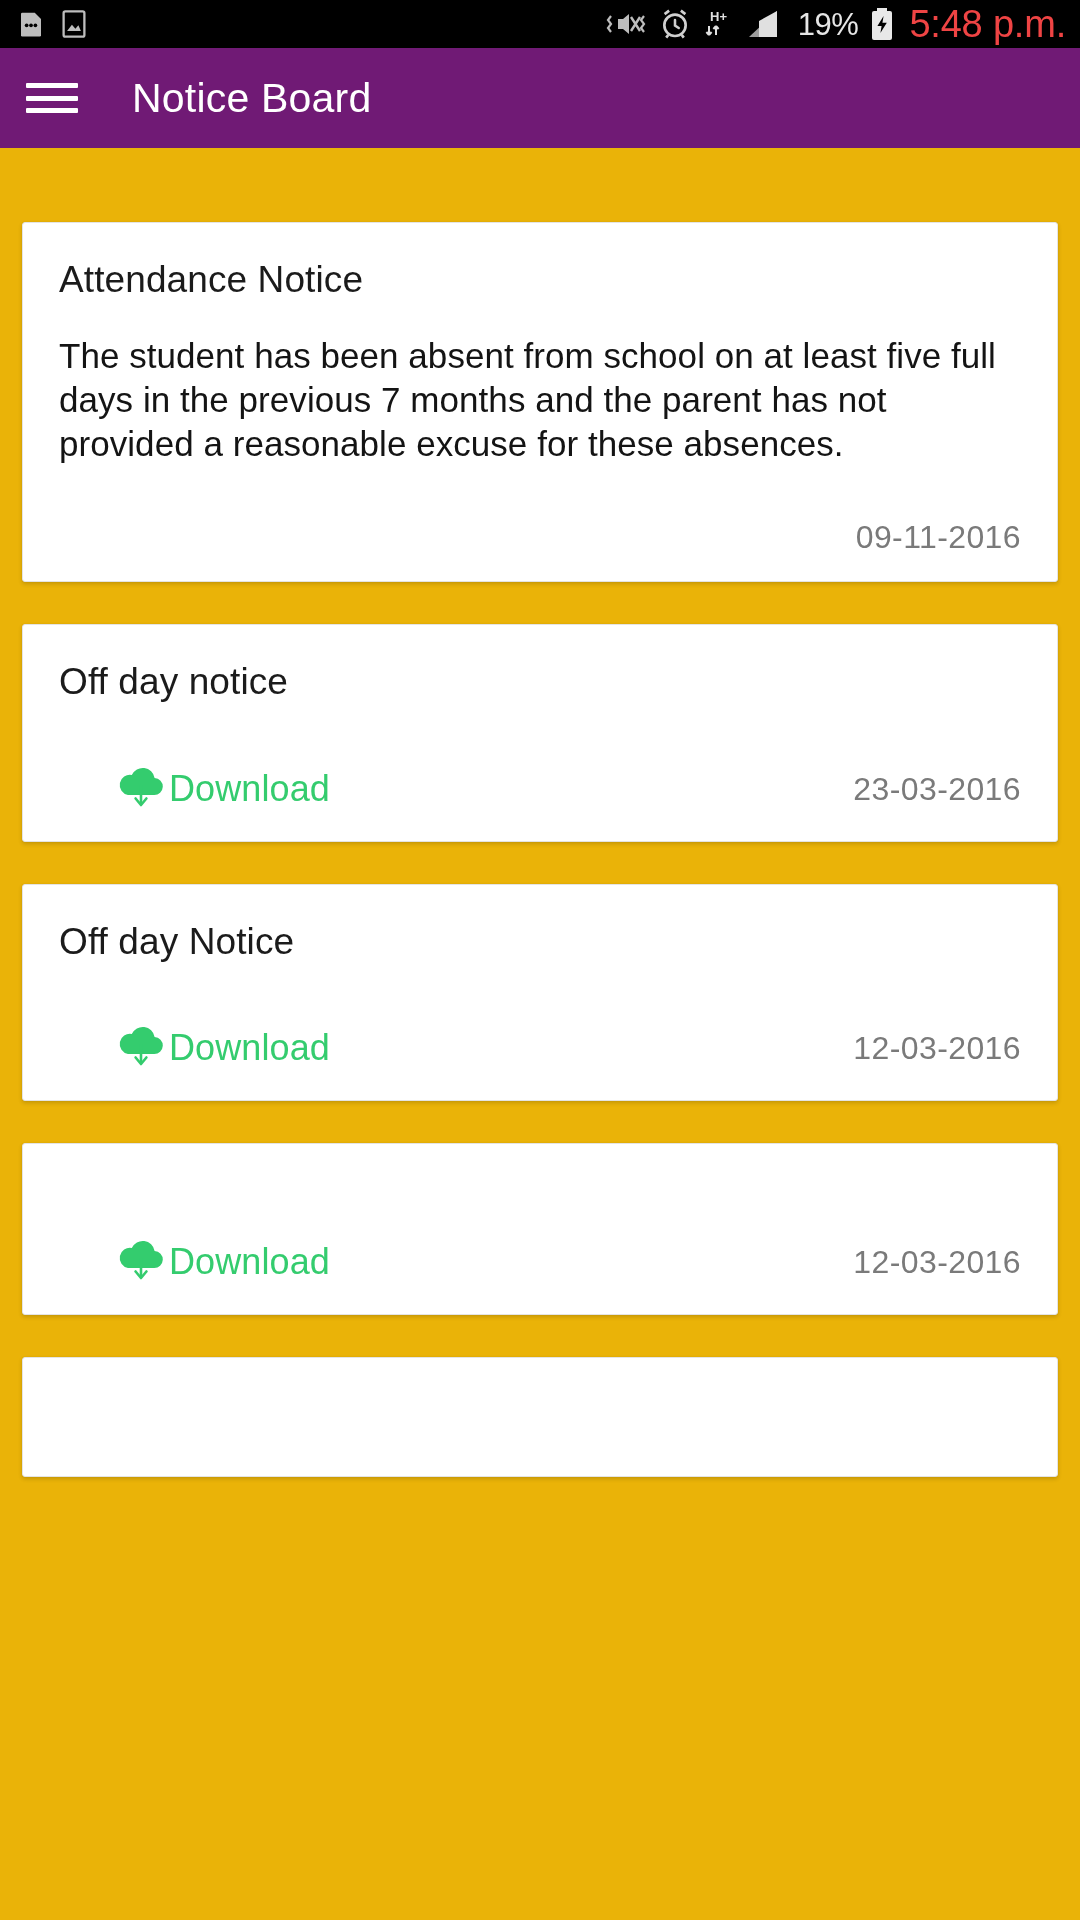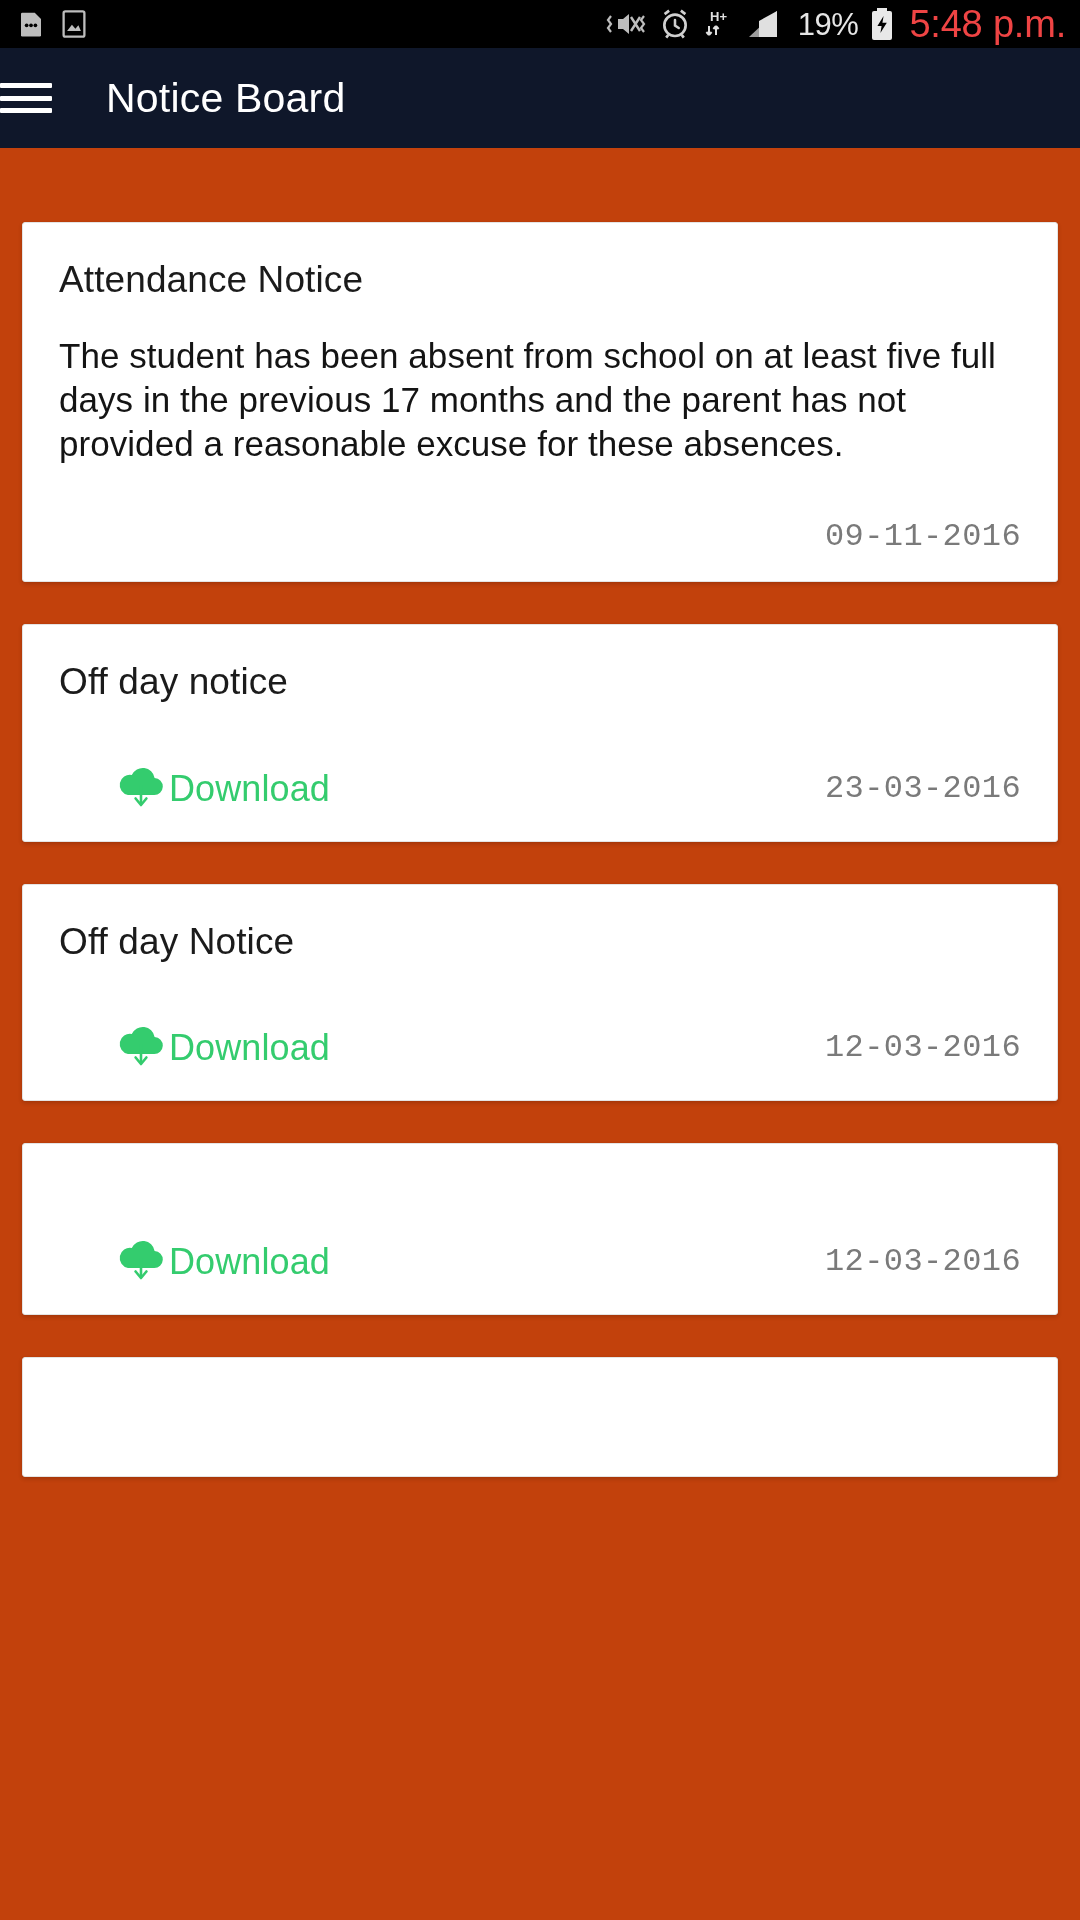--- a/index.html
+++ b/index.html
@@ -27,40 +27,41 @@
     padding-left:2px;
   }
   .sb-clock{
     font-size:38px; color:#ef4444; line-height:1;
     padding-left:3px; letter-spacing:-0.2px; white-space:nowrap;
   }
 
   
   .appbar{
     height:100px; width:100%;
-    background:#0f172a;
+    background:#701a75;
     display:flex; align-items:center;
+    padding-left:26px;
     box-shadow:0 1px 0 rgba(0,0,0,0.08);
   }
   .hamburger{
     width:52px; height:40px;
     display:flex; flex-direction:column; justify-content:space-between;
     padding:5px 0; cursor:pointer;
   }
   .hamburger span{ display:block; height:5px; width:52px; background:#ffffff; border-radius:1px; }
   .appbar-title{
     color:#ffffff; font-size:41px; font-weight:400;
     margin-left:54px; letter-spacing:0.2px; line-height:1;
   }
 
   
   .content{
     width:100%;
     height:calc(1920px - 148px);
-    background:#c2410c;
+    background:#eab308;
     padding:74px 22px 0 22px;
     overflow:hidden;
   }
   .card{
     background:#ffffff;
     border:1px solid #e4e4e4;
     border-radius:3px;
     box-shadow:0 2px 4px rgba(0,0,0,0.16), 0 0 1px rgba(0,0,0,0.10);
     padding:34px 36px 28px 36px;
     margin-bottom:42px;
@@ -68,21 +69,21 @@
   .card-title{
     font-size:37px; color:#1b1b1b; font-weight:400;
     line-height:1.22; letter-spacing:0.1px;
   }
   .card-body{
     font-size:35px; color:#141414; font-weight:400;
     line-height:1.25; margin-top:32px; letter-spacing:0.05px;
   }
   .card-date{
     font-size:32px; color:#7a7a7a; text-align:right;
-    line-height:1; letter-spacing:0.4px; white-space:nowrap;font-family:Liberation Mono, monospace;
+    line-height:1; letter-spacing:0.4px; white-space:nowrap;
   }
   .date-row-solo{ margin-top:56px; }
 
   .dl-row{
     display:flex; align-items:center; justify-content:space-between;
     margin-top:60px;
     gap:32px;
   }
   .dl-left{
     display:flex; align-items:center;
@@ -164,21 +165,21 @@
     <span></span>
     <span></span>
   </div>
   <div class="appbar-title">Notice Board</div>
 </div>
 
 <div class="content">
 
   <div class="card">
     <div class="card-title">Attendance Notice</div>
-    <div class="card-body">The student has been absent from school on at least five full days in the previous 17 months and the parent has not provided a reasonable excuse for these absences.</div>
+    <div class="card-body">The student has been absent from school on at least five full days in the previous 7 months and the parent has not provided a reasonable excuse for these absences.</div>
     <div class="card-date date-row-solo">09-11-2016</div>
   </div>
 
   <div class="card">
     <div class="card-title">Off day notice</div>
     <div class="dl-row">
       <div class="dl-left">
         <span>
           <svg class="cloud-ico" viewBox="0 0 56 48">
             <path d="M15 30h26a8.5 8.5 0 0 0 .6-17 12 12 0 0 0-22.8-3A8.6 8.6 0 0 0 15 30z" fill="#34CC6E"></path>

